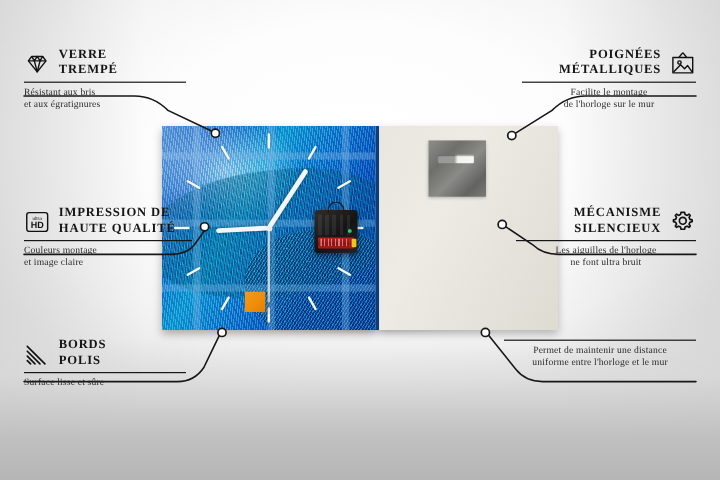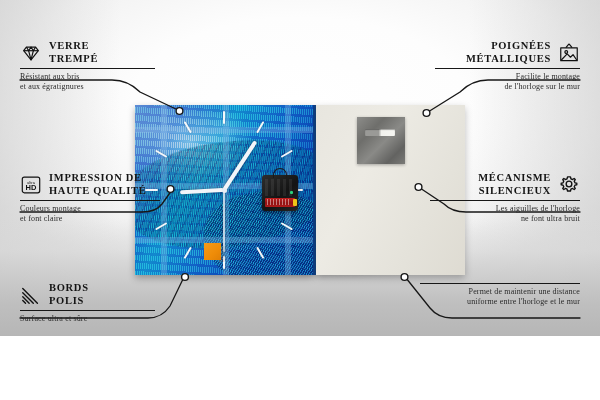--- a/index.html
+++ b/index.html
@@ -2,21 +2,21 @@
 <html><head>
 <meta charset="utf-8">
 <style>
   * { margin:0; padding:0; box-sizing:border-box; }
   html,body { width:600px; height:400px; overflow:hidden; }
   body {
     font-family:"Liberation Serif", serif;
     background:#ffffff;
     position:relative;
   }
-  #stage { position:absolute; inset:0; width:600px; height:336px; overflow:hidden; }
+  #stage { position:absolute; inset:0; width:600px; height:400px; overflow:hidden; }
 
   
   .bg-base {
     position:absolute; inset:0;
     background:
       radial-gradient(ellipse 62% 55% at 50% 30%, #ffffff 0%, #fdfdfd 45%, #f2f2f2 80%, #e6e6e6 100%);
   }
   .bg-floor {
     position:absolute; left:0; right:0; bottom:0; height:118px;
     background:linear-gradient(to bottom, rgba(255,255,255,0) 0%, rgba(214,214,214,.55) 28%, #bfbfbf 72%, #b6b6b6 100%);
@@ -172,21 +172,21 @@
   .callout .rule { height:1px; background:#171717; margin:3px 0 3px; }
   .callout .sub {
     font-family:"Liberation Serif", serif;
     font-size:8px; color:#2a2a2a; line-height:10px; letter-spacing:.15px;
   }
   .left  .head { justify-content:flex-start; }
   .left  .ttl  { text-align:left; }
   .left  .sub  { text-align:left; }
   .right .head { justify-content:flex-end; }
   .right .ttl  { text-align:right; }
-  .right .sub  { text-align:right; }
+  .right .sub  { text-align:center; }
 
   .ico { width:22px; height:22px; flex:0 0 22px; color:#111; }
   .ico svg { display:block; width:22px; height:22px; }
 
   
   .lines { position:absolute; inset:0; width:600px; height:400px; pointer-events:none; }
 </style>
 </head>
 <body>
 
@@ -304,42 +304,42 @@
         </svg>
       </span>
       <span class="ttl">
         <span>IMPRESSION DE</span><br>
         <span>HAUTE QUALITÉ</span>
       </span>
     </div>
     <div class="rule"></div>
     <div class="sub">
       <span>Couleurs montage</span><br>
-      <span>et font claire</span>
+      <span>et image claire</span>
     </div>
   </div>
 
   <div class="callout left" style="left:20px; top:282px; width:135px;">
     <div class="head">
       <span class="ico">
         <svg viewBox="0 0 24 24" stroke="currentColor" stroke-width="1.5" stroke-linecap="round">
           <path d="M3 5 L19 21"></path>
             <path d="M3 9.5 L14.5 21"></path>
           <path d="M3 14 L10 21"></path>
             <path d="M3 18 L6 21"></path>
         </svg>
       </span>
       <span class="ttl">
         <span>BORDS</span><br>
         <span>POLIS</span>
       </span>
     </div>
     <div class="rule"></div>
     <div class="sub">
-      <span>Surface ultra et sûre</span>
+      <span>Surface lisse et sûre</span>
     </div>
   </div>
 
   <div class="callout right" style="right:20px; top:40px; width:145px;">
     <div class="head">
       <span class="ttl">
         <span>POIGNÉES</span><br>
         <span>MÉTALLIQUES</span>
       </span>
       <span class="ico">

